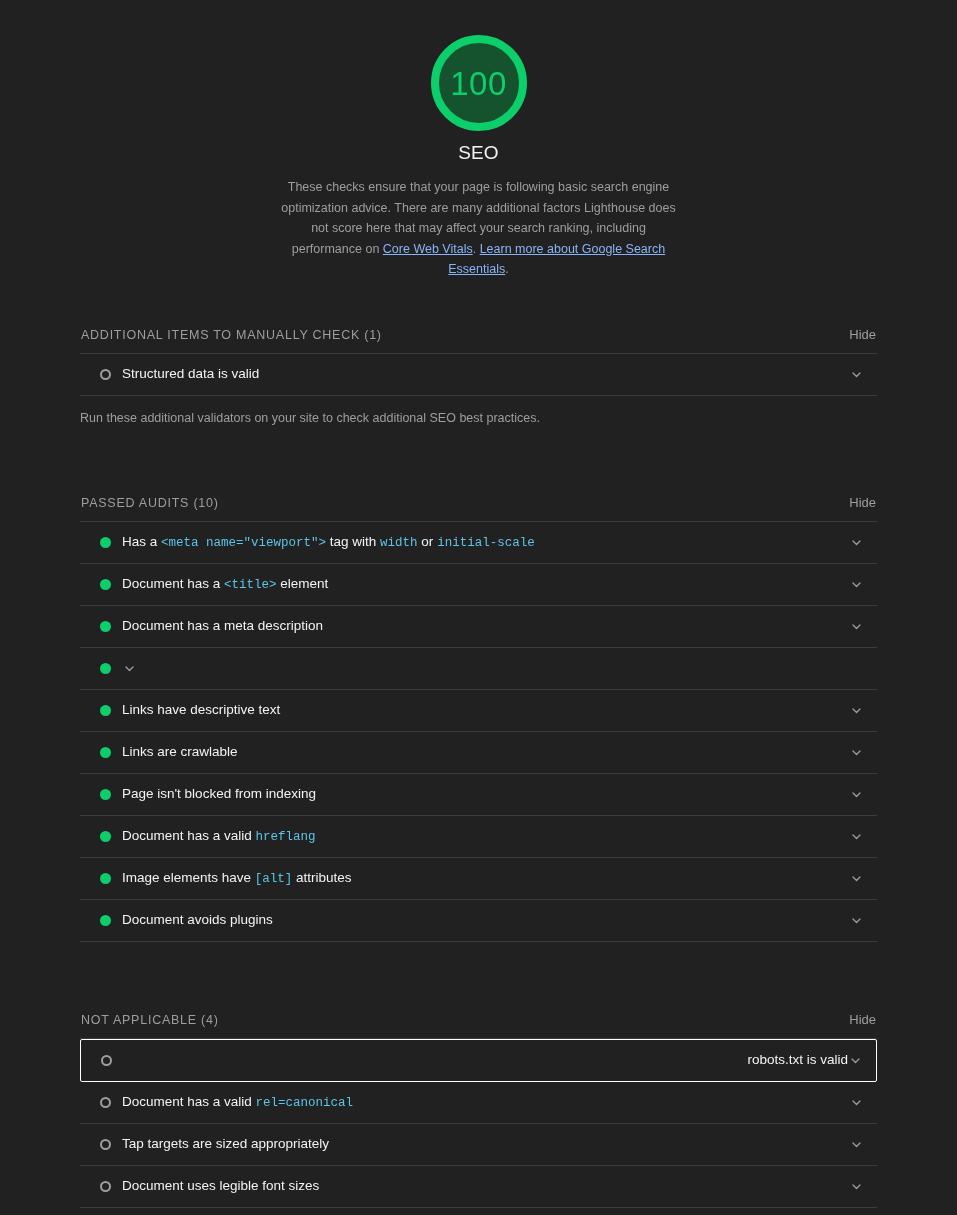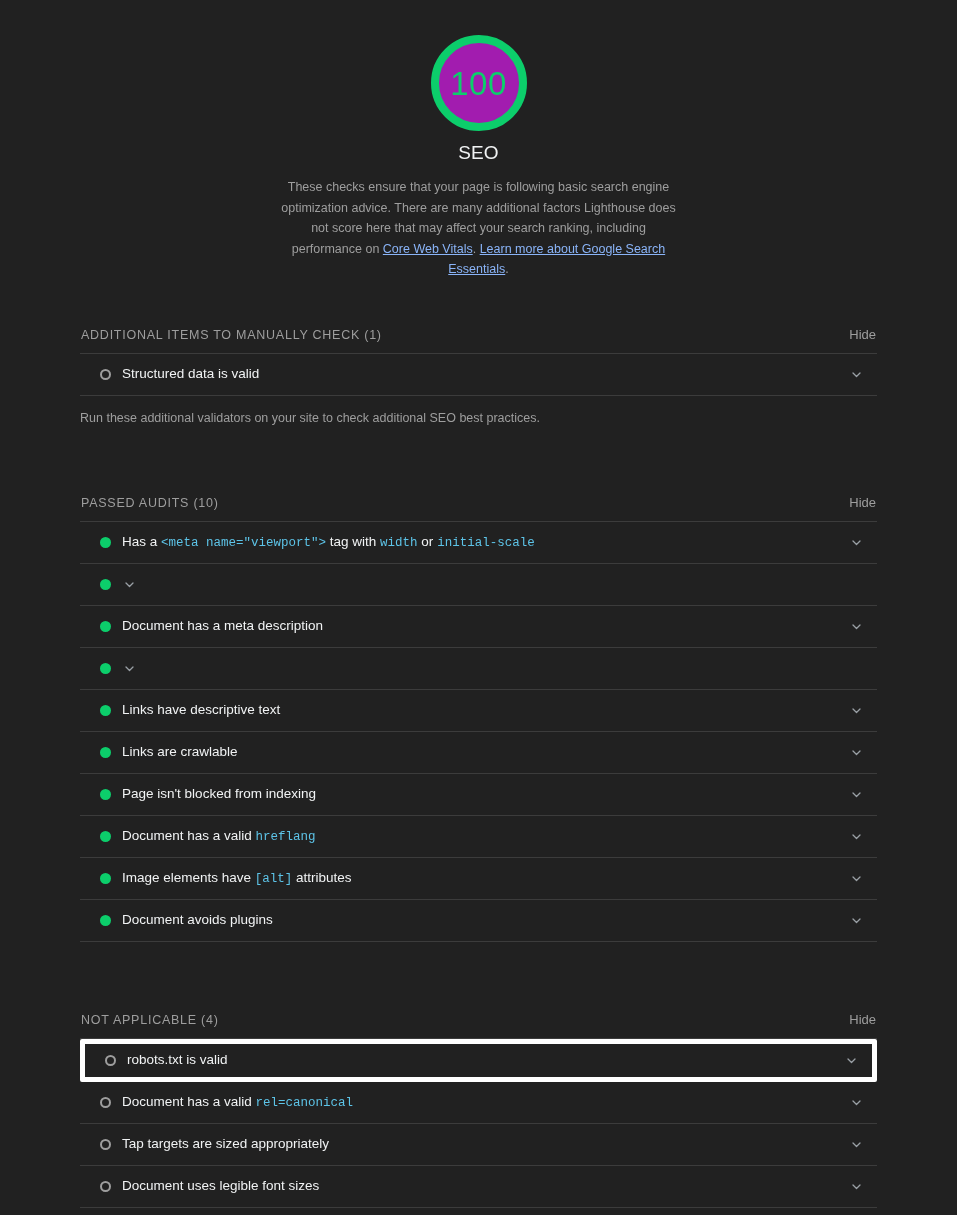--- a/index.html
+++ b/index.html
@@ -21,21 +21,21 @@
   .gauge-wrap {
     padding-top: 35px;
     display: flex;
     flex-direction: column;
     align-items: center;
   }
   .gauge {
     width: 96px; height: 96px;
     border-radius: 50%;
     border: 8px solid #0cce6b;
-    background: #a21caf;
+    background: #14532d;
     display: flex;
     align-items: center;
     justify-content: center;
   }
   .gauge-value {
     font-size: 33px;
     line-height: 33px;
     color: #0cce6b;
     font-family: "Liberation Sans", sans-serif;
     letter-spacing: 0.5px;
@@ -93,23 +93,24 @@
     position: relative;
     display: flex;
     align-items: center;
     height: 42px;
     border-bottom: 1px solid #3c3c3c;
     padding-left: 20px;
     padding-right: 14px;
     cursor: pointer;
   }
   .audit-row.focused {
-    border: 5px solid #ffffff;
+    border: 1px solid #ffffff;
     border-radius: 2px;
     height: 43px;
+    text-align: right;
   }
 
   .bullet { width: 22px; flex: 0 0 22px; display: flex; align-items: center; }
   .dot-pass {
     width: 11px; height: 11px;
     border-radius: 50%;
     background: #0cce6b;
     display: inline-block;
   }
   .dot-na {
@@ -199,20 +200,21 @@
             <span class="chevron">
               <svg width="13" height="13" viewBox="0 0 13 13" aria-hidden="true">
                 <path d="M3 5 L6.5 8.5 L10 5" fill="none" stroke="currentColor" stroke-width="1.3" stroke-linecap="round" stroke-linejoin="round"></path>
               </svg>
             </span>
           </div>
           <div class="audit-row">
             <span class="bullet">
               <span class="dot-pass"></span>
             </span>
+            <span class="audit-text"><span>Document has a </span><code>&lt;title&gt;</code><span> element</span></span>
             <span class="chevron">
               <svg width="13" height="13" viewBox="0 0 13 13" aria-hidden="true">
                 <path d="M3 5 L6.5 8.5 L10 5" fill="none" stroke="currentColor" stroke-width="1.3" stroke-linecap="round" stroke-linejoin="round"></path>
               </svg>
             </span>
           </div>
           <div class="audit-row">
             <span class="bullet">
               <span class="dot-pass"></span>
             </span>

